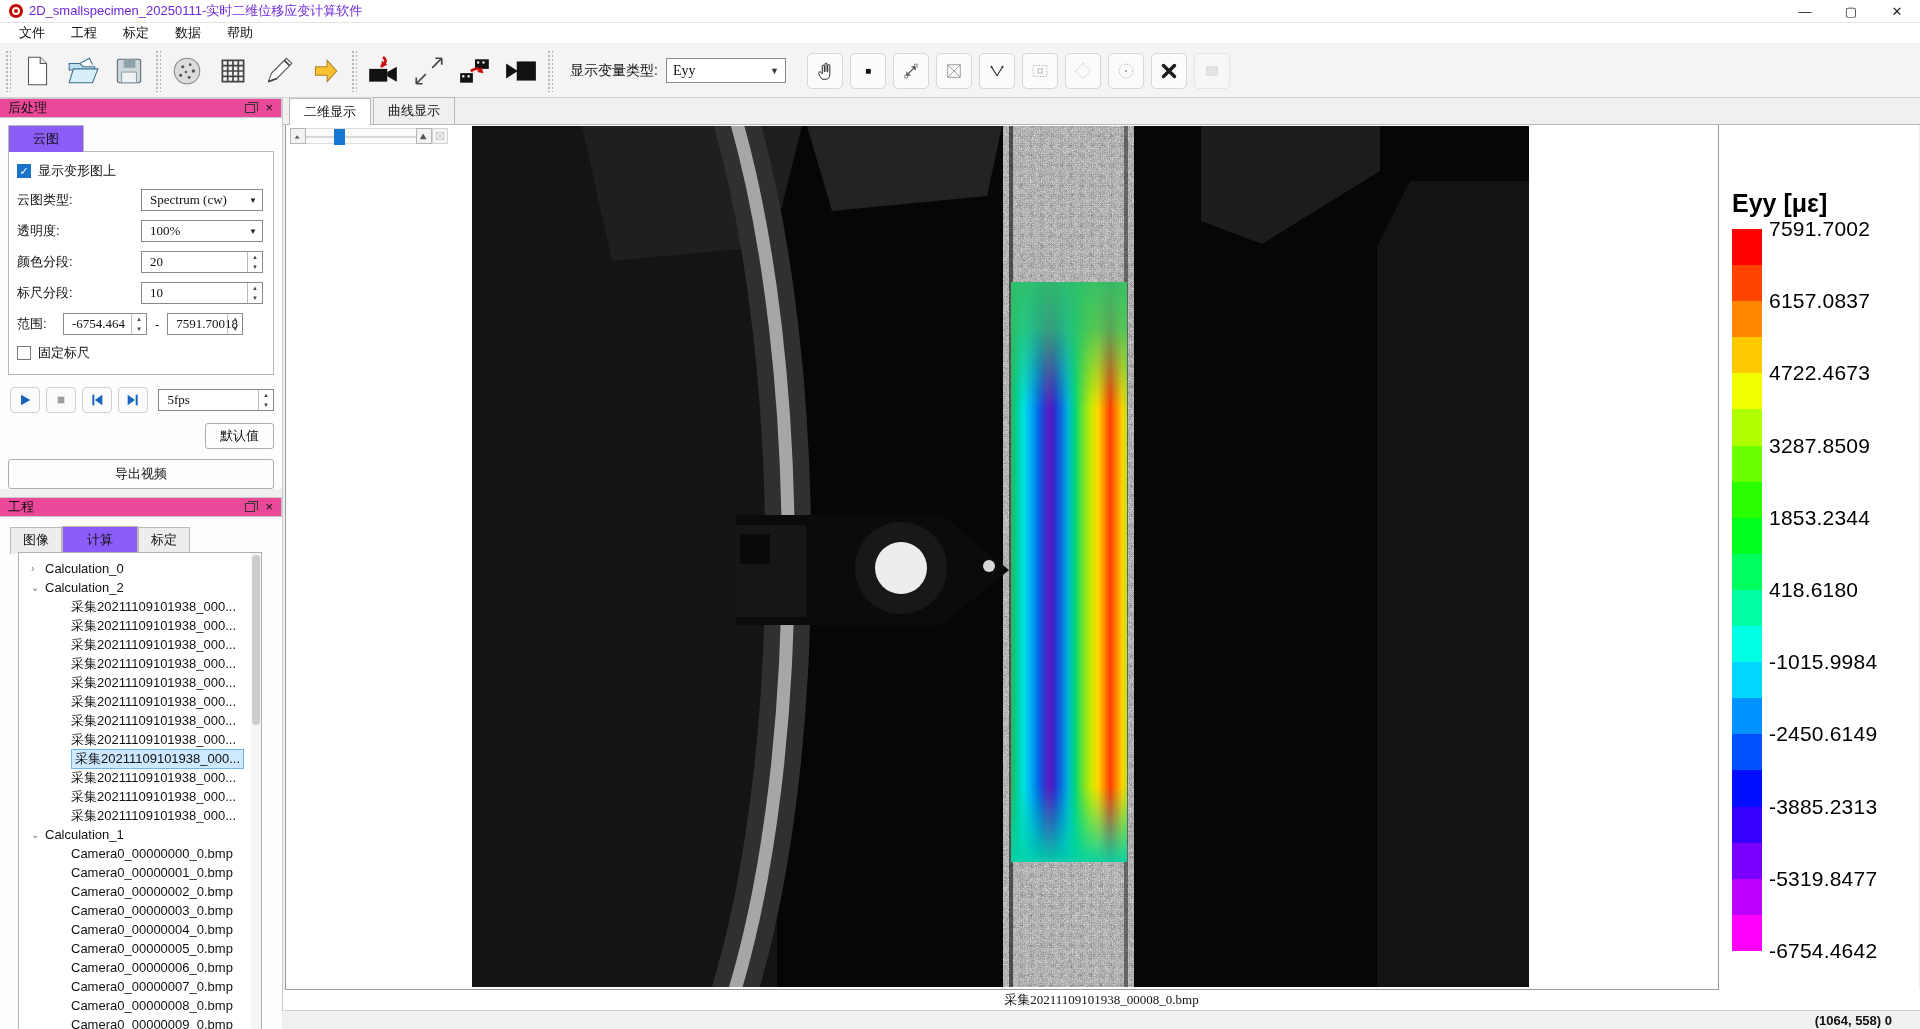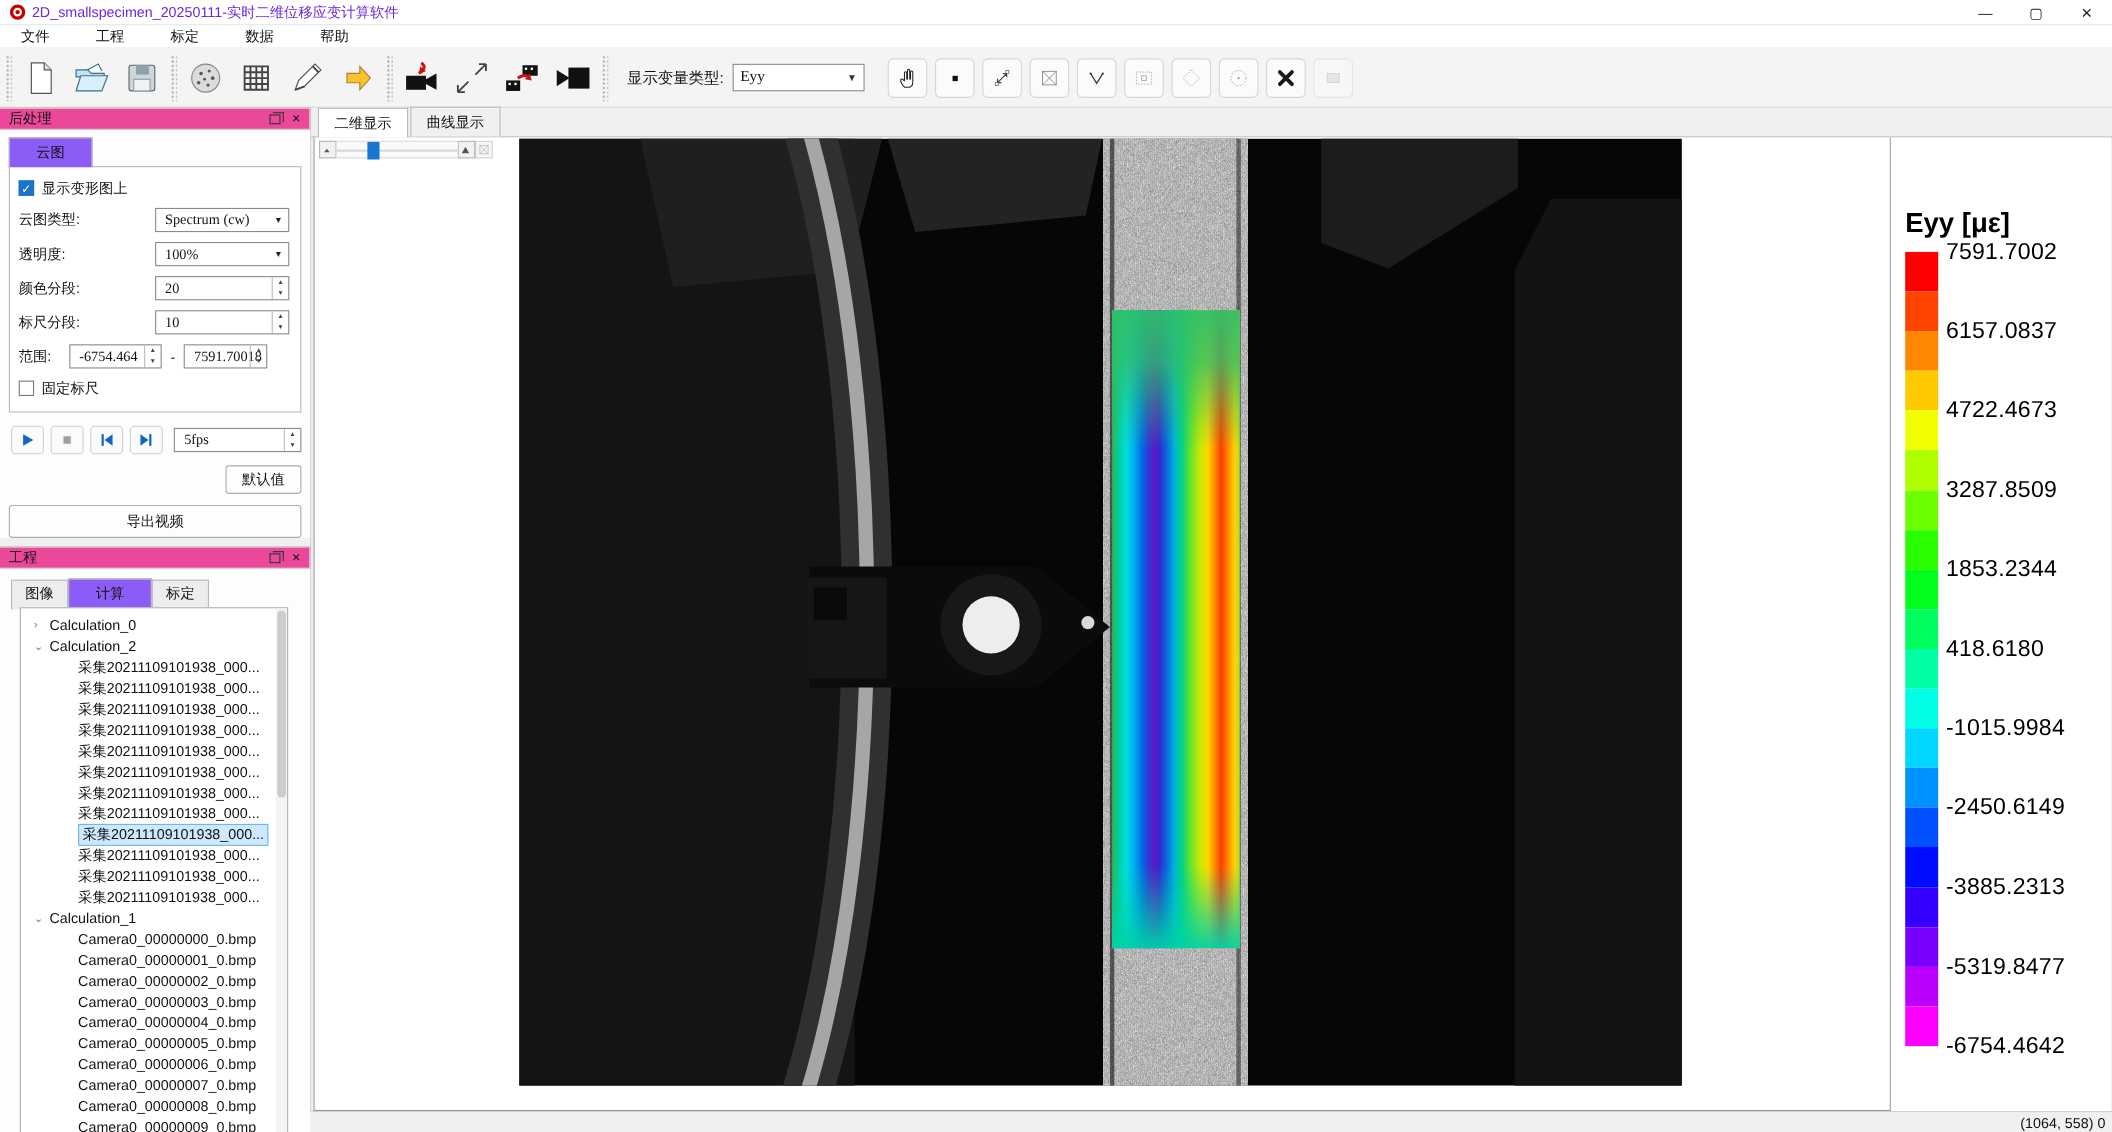--- a/index.html
+++ b/index.html
@@ -8,21 +8,21 @@
 
   
   .titlebar { height:23px; background:#ffffff; display:flex; align-items:center; border-bottom:1px solid #e4e4e4; }
   .app-icon { width:14px; height:14px; border-radius:50%; background:#c40000; margin:0 6px 0 9px; position:relative; }
   .app-icon::after{ content:""; position:absolute; inset:3px; border-radius:50%; border:2px solid #fff; }
   .title-text { font-size:13px; color:#6d28d9; }
   .win-btns { margin-left:auto; display:flex; height:100%; }
   .win-btn { width:46px; height:100%; display:flex; align-items:center; justify-content:center; font-size:13px; color:#222; }
 
   
-  .menubar { height:21px; background:#fff; display:flex; align-items:center; padding-left:6px; border-bottom:1px solid #eee;gap:16px; }
+  .menubar { height:21px; background:#fff; display:flex; align-items:center; padding-left:6px; border-bottom:1px solid #eee; }
   .menu-item { padding:0 13px; font-size:13px; }
 
   
   .toolbar { height:54px; background:#f4f4f4; border-bottom:1px solid #d4d4d4; display:flex; align-items:center; padding-left:2px; }
   .tb-handle { width:6px; height:42px; margin:0 3px; background-image:radial-gradient(circle,#b5b5b5 1px,transparent 1.2px); background-size:4px 4px; }
   .tb-btn { width:46px; height:46px; display:flex; align-items:center; justify-content:center; border:1px solid transparent; border-radius:3px; }
   .tb-btn svg{ width:34px; height:34px; }
   .tb-small { width:36px; height:36px; border:1px solid #d6d6d6; border-radius:5px; background:#fbfbfb; display:flex; align-items:center; justify-content:center; margin-left:7px; }
   .tb-small svg{ width:22px; height:22px; }
   .tb-label { margin:0 8px 0 14px; font-size:14px; }
@@ -94,21 +94,21 @@
 
   
   .cbar-panel { width:200px; background:#fff; position:relative; }
   .cbar-title { position:absolute; left:13px; top:64px; font-size:25px; font-weight:bold; color:#000; }
   .cbar { position:absolute; left:13px; top:104px; width:30px; height:722px; display:flex; flex-direction:column; }
   .cbar div { flex:1; }
   .cbar-labels { position:absolute; left:50px; top:0; width:148px; height:100%; }
   .cbl { position:absolute; font-size:21px; color:#000; letter-spacing:0.2px; }
 
   
-  .statusbar { height:19px; background:#f0f0f0; border-top:1px solid #d0d0d0; display:flex; align-items:center; justify-content:flex-end; padding-right:6px; font-size:13px; }
+  .statusbar { height:19px; background:#f0f0f0; border-top:1px solid #d0d0d0; display:flex; align-items:center; justify-content:flex-end; padding-right:28px; font-size:13px;font-weight:bold; }
 
   svg .ln { stroke:#444; fill:none; stroke-width:1.6; }
 </style>
 </head>
 <body>
 
 <div class="titlebar">
   <span class="app-icon"></span>
   <span class="title-text">2D_smallspecimen_20250111-实时二维位移应变计算软件</span>
   <div class="win-btns">
@@ -614,18 +614,19 @@
             <div class="cbl" style="top: 380.8px;">1853.2344</div>
             <div class="cbl" style="top: 453px;">418.6180</div>
             <div class="cbl" style="top: 525.2px;">-1015.9984</div>
             <div class="cbl" style="top: 597.4px;">-2450.6149</div>
             <div class="cbl" style="top: 669.6px;">-3885.2313</div>
             <div class="cbl" style="top: 741.8px;">-5319.8477</div>
             <div class="cbl" style="top: 814px;">-6754.4642</div>
           </div>
       </div>
     </div>
+    <div class="caption-strip">采集20211109101938_00008_0.bmp</div>
   </div>
 </div>
 
 <div class="statusbar">
   <span>(1064, 558) 0</span>
 </div>
 
 </body></html>

